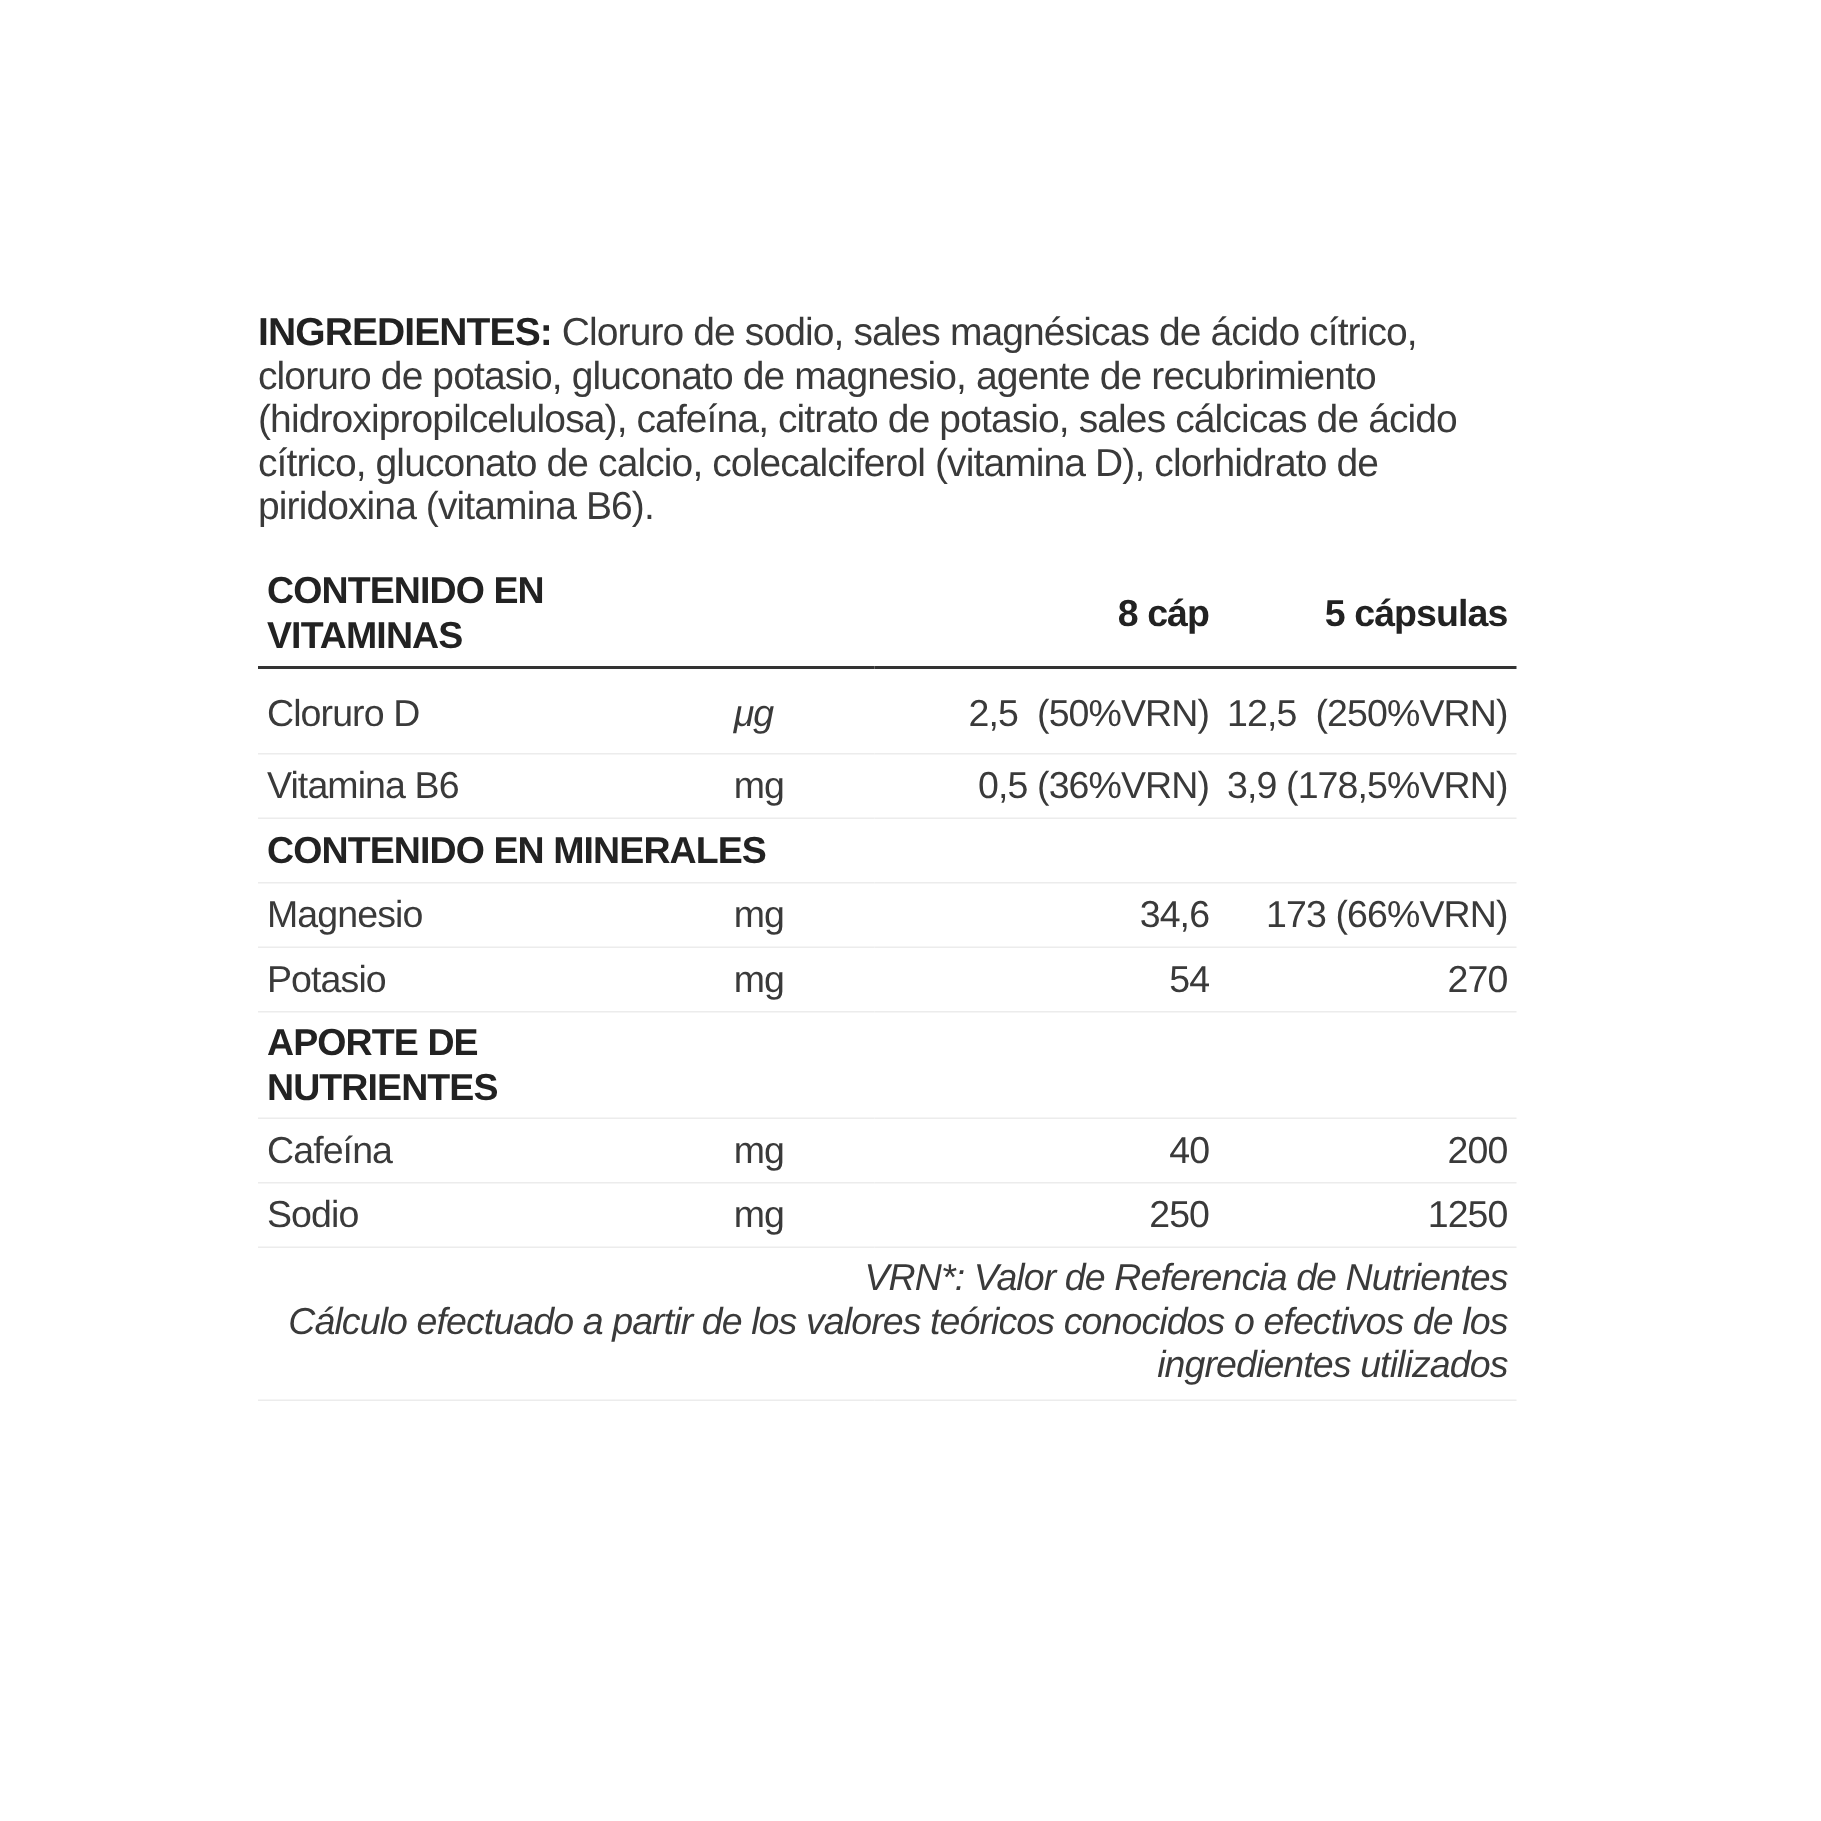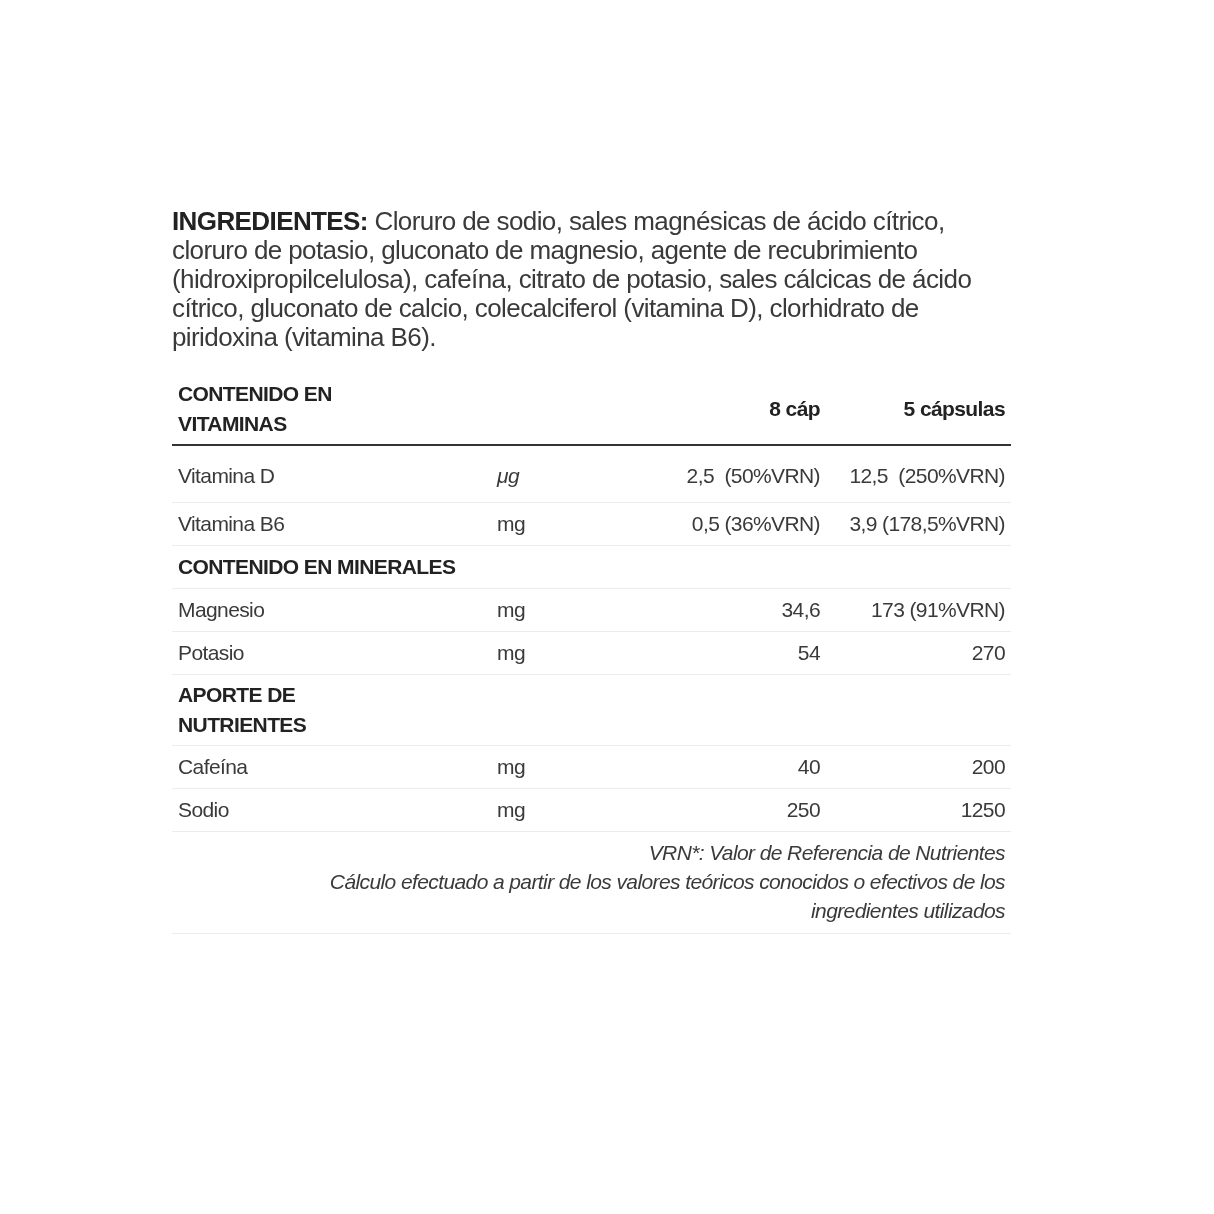--- a/index.html
+++ b/index.html
@@ -28,21 +28,21 @@
       color: #3a3a3a;
       margin: 0 0 22px 0;
     }
     .ingredients .label {
       font-weight: bold;
       color: #222;
     }
     table.nutri {
       width: 839px;
       border-collapse: collapse;
-      font-size: 21px;
+      font-size: 25px;
       letter-spacing: -0.6px;
       color: #3a3a3a;
     }
     table.nutri td, table.nutri th {
       padding: 0 6px;
       vertical-align: middle;
     }
     table.nutri thead th {
       height: 70px;
       font-weight: bold;
@@ -96,39 +96,39 @@
           <span class="note-line">CONTENIDO EN</span>
           <span class="note-line">VITAMINAS</span>
         </th>
         <th class="col-unit"></th>
         <th class="col-one">8 cáp</th>
         <th class="col-five">5 cápsulas</th>
       </tr>
     </thead>
     <tbody>
       <tr>
-        <td class="name">Vitamina D</td>
+        <td class="name">Cloruro D</td>
         <td class="unit unit-mu">μg</td>
         <td class="val" style="white-space:pre">2,5  (50%VRN)</td>
         <td class="val" style="white-space:pre">12,5  (250%VRN)</td>
       </tr>
       <tr>
         <td class="name">Vitamina B6</td>
         <td class="unit">mg</td>
         <td class="val">0,5 (36%VRN)</td>
         <td class="val">3,9 (178,5%VRN)</td>
       </tr>
       <tr class="section">
         <td colspan="4">CONTENIDO EN MINERALES</td>
       </tr>
       <tr>
         <td class="name">Magnesio</td>
         <td class="unit">mg</td>
         <td class="val">34,6</td>
-        <td class="val">173 (91%VRN)</td>
+        <td class="val">173 (66%VRN)</td>
       </tr>
       <tr>
         <td class="name">Potasio</td>
         <td class="unit">mg</td>
         <td class="val">54</td>
         <td class="val">270</td>
       </tr>
       <tr class="section tall">
         <td colspan="4">
           <span class="note-line">APORTE DE</span>

